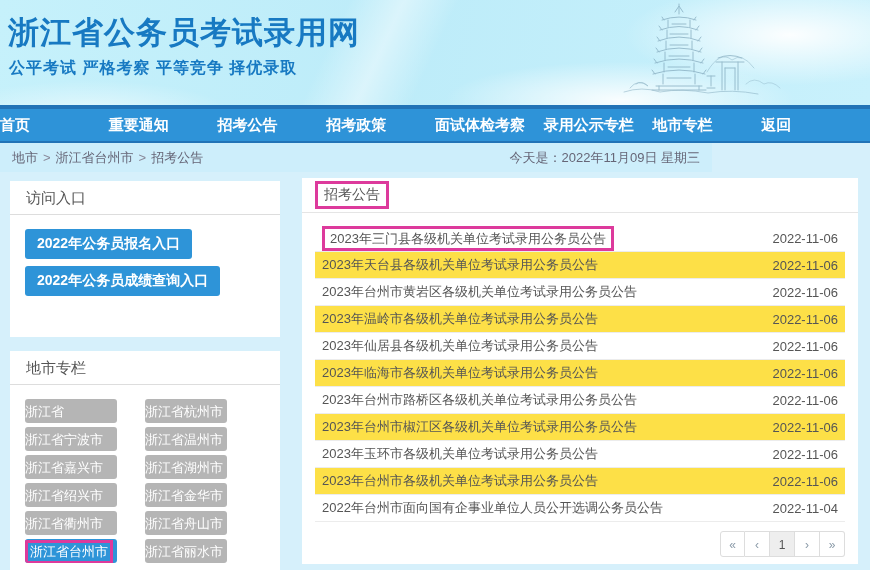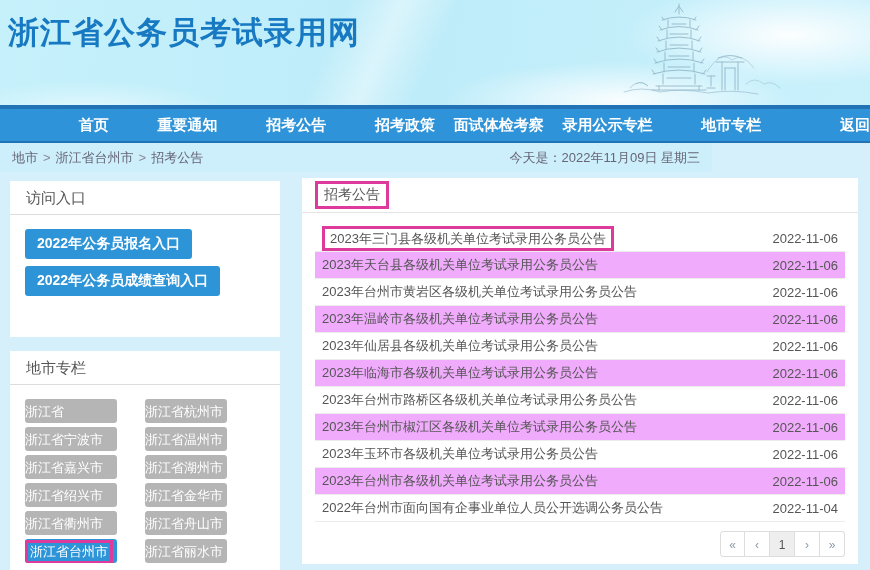--- a/index.html
+++ b/index.html
@@ -20,21 +20,21 @@
   }
   .site-title{position:absolute;left:8px;top:12px;font-size:31px;font-weight:bold;color:#1779c2;letter-spacing:1px;white-space:nowrap;}
   .site-slogan{position:absolute;left:9px;top:58px;font-size:16px;font-weight:bold;color:#1779c2;letter-spacing:1px;white-space:nowrap;}
   .pagoda{position:absolute;left:612px;top:2px;opacity:.7;}
   
   .nav{
     position:absolute;left:0;top:105px;width:870px;height:38px;box-sizing:border-box;
     background:#2e93d8;border-top:4px solid #2273b6;border-bottom:2px solid #2273b6;
   }
   .nav-items{display:flex;height:32px;align-items:center;}
-  .nav-item{flex:1;text-align:right;color:#fff;font-weight:bold;font-size:15px;cursor:pointer;white-space:nowrap;}
+  .nav-item{flex:1;text-align:left;color:#fff;font-weight:bold;font-size:15px;cursor:pointer;white-space:nowrap;}
   
   .crumb-bar{
     position:absolute;left:0;top:143px;width:712px;height:29px;box-sizing:border-box;
     background:#cdeefb;display:flex;justify-content:space-between;align-items:center;
     padding:0 12px;font-size:13px;color:#667;
   }
   .crumb span{white-space:nowrap;}
   .crumb .sep{margin:0 5px;color:#889;}
   .crumb .part{cursor:pointer;}
   
@@ -61,21 +61,21 @@
   
   .main-card{position:absolute;left:302px;top:178px;width:556px;height:386px;background:#fff;}
   .main-title-row{height:34px;display:flex;align-items:center;padding:0 13px;border-bottom:1px solid #e5e5e5;}
   .hl{border:3px solid #dd3a9c;padding:2px 6px;font-size:14px;color:#555;}
   .list{margin:12px 13px 0 13px;}
   .row{
     display:flex;justify-content:space-between;align-items:center;height:27px;
     border-bottom:1px solid #ececec;padding:0 7px;box-sizing:border-box;
     font-size:13px;color:#555;
   }
-  .row.alt{background:#f0abfc;}
+  .row.alt{background:#fde047;}
   .row .t{cursor:pointer;white-space:nowrap;overflow:hidden;}
   .row .t.hl-row{border:3px solid #dd3a9c;padding:0 5px;line-height:19px;}
   .row .d{white-space:nowrap;margin-left:10px;}
   .pager-wrap{display:flex;justify-content:flex-end;margin:9px 13px 0;}
   .pager{display:flex;}
   .page-cell{
     min-width:25px;height:26px;line-height:26px;text-align:center;box-sizing:border-box;
     border:1px solid #ddd;border-left:none;background:#fff;color:#8a9aa8;
     font-size:12px;cursor:pointer;padding:0 5px;
   }
@@ -112,20 +112,21 @@
 
       <path d="M110 60 L110 88 M126 60 L126 88 M104 60 L132 60 M106 56 Q118 51 130 56 M113 66 L123 66 M113 66 L113 88 M123 66 L123 88"></path>
 
       <path d="M95 74 L103 74 M99 74 L99 84 M95 86 L103 86"></path>
 
       <path d="M18 86 Q26 76 36 84 Q30 78 24 82 M12 90 Q30 84 48 90 Q70 86 96 91 Q120 87 146 92" opacity=".7"></path>
       <path d="M134 82 Q142 74 152 82 Q160 78 168 86" opacity=".5"></path>
     </g>
   </svg>
   <div class="site-title">浙江省公务员考试录用网</div>
+  <div class="site-slogan">公平考试 严格考察 平等竞争 择优录取</div>
 </div>
 
 <div class="nav">
   <div class="nav-items" id="nav-items">
       <div class="nav-item">首页</div>
       <div class="nav-item">重要通知</div>
       <div class="nav-item">招考公告</div>
       <div class="nav-item">招考政策</div>
       <div class="nav-item">面试体检考察</div>
       <div class="nav-item">录用公示专栏</div>

